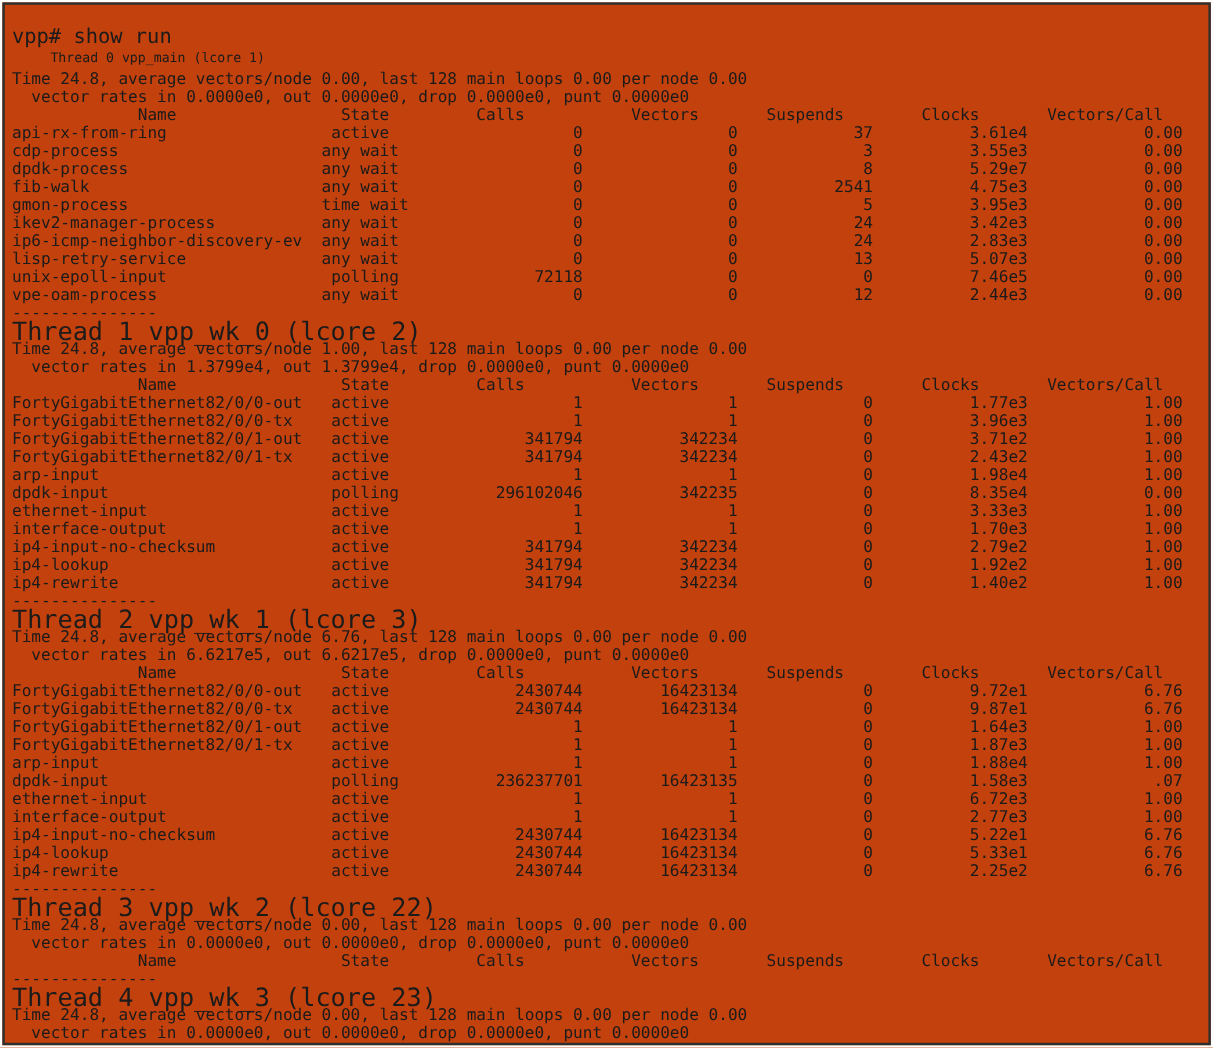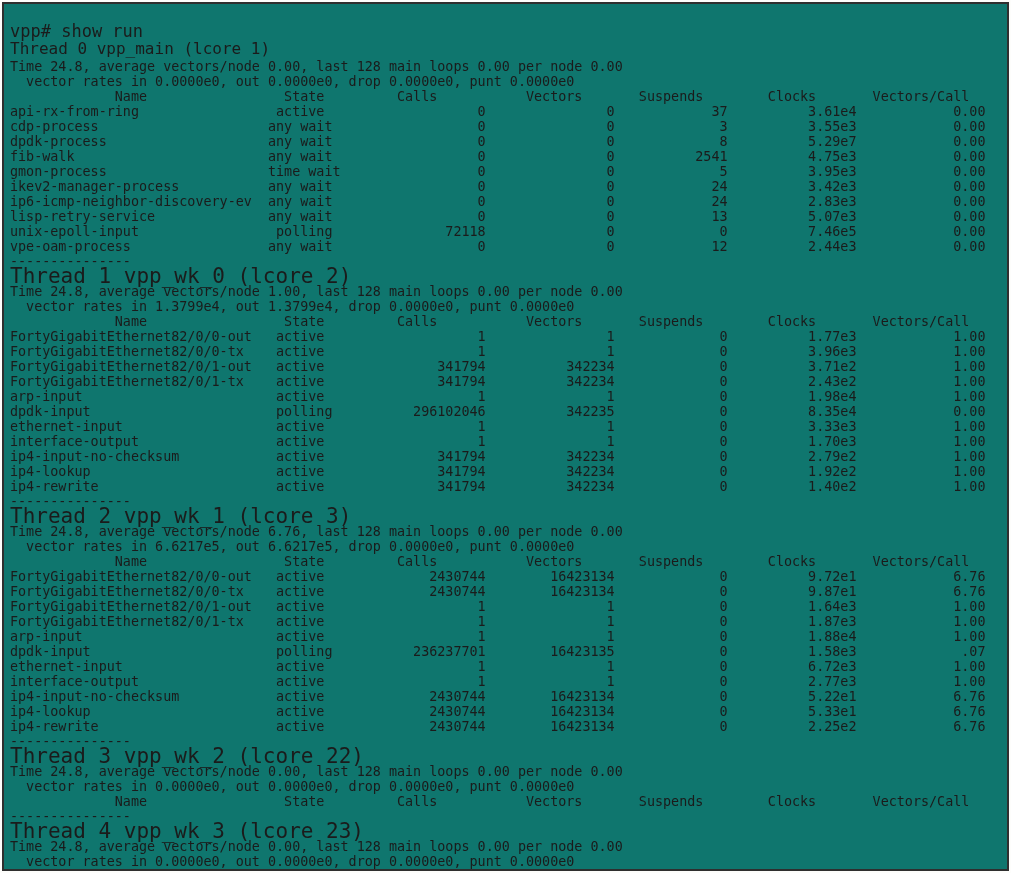--- a/index.html
+++ b/index.html
@@ -4,33 +4,33 @@
 <style>
   html,body{margin:0;padding:0;}
   body{
     width:1011px;height:873px;overflow:hidden;background:#fdfdfb;
     font-family:"DejaVu Sans Mono",monospace;
   }
   .screen{
     box-sizing:border-box;
     width:1007px;height:869px;margin:2px;
     border:2px solid #2f2f2f;
-    background:#0f766e;
+    background:#c2410c;
     padding:6px 0 16px 6px;
     overflow:hidden;
   }
   .ln{
     font-family:"DejaVu Sans Mono",monospace;
     white-space:pre;
     color:#1b1b1b;
     font-size:13.4px;
     height:15px;line-height:15px;
   }
   .ln.cmd{font-size:17px;height:16px;line-height:16px;}
-  .ln.thread-main{font-size:16px;height:20px;line-height:20px;}
+  .ln.thread-main{font-size:11px;height:20px;line-height:20px;margin-left:32px;}
   .ln.thread{font-size:21px;height:15px;line-height:15px;}
 </style>
 </head>
 <body>
 
 <div class="screen">
   <pre id="terminal"><div class="ln cmd">vpp# show run</div><div class="ln thread-main">Thread 0 vpp_main (lcore 1)</div><div class="ln">Time 24.8, average vectors/node 0.00, last 128 main loops 0.00 per node 0.00</div><div class="ln">  vector rates in 0.0000e0, out 0.0000e0, drop 0.0000e0, punt 0.0000e0</div><div class="ln">             Name                 State         Calls           Vectors       Suspends        Clocks       Vectors/Call  </div><div class="ln">api-rx-from-ring                 active                   0               0            37          3.61e4            0.00</div><div class="ln">cdp-process                     any wait                  0               0             3          3.55e3            0.00</div><div class="ln">dpdk-process                    any wait                  0               0             8          5.29e7            0.00</div><div class="ln">fib-walk                        any wait                  0               0          2541          4.75e3            0.00</div><div class="ln">gmon-process                    time wait                 0               0             5          3.95e3            0.00</div><div class="ln">ikev2-manager-process           any wait                  0               0            24          3.42e3            0.00</div><div class="ln">ip6-icmp-neighbor-discovery-ev  any wait                  0               0            24          2.83e3            0.00</div><div class="ln">lisp-retry-service              any wait                  0               0            13          5.07e3            0.00</div><div class="ln">unix-epoll-input                 polling              72118               0             0          7.46e5            0.00</div><div class="ln">vpe-oam-process                 any wait                  0               0            12          2.44e3            0.00</div><div class="ln">---------------</div><div class="ln thread">Thread 1 vpp_wk_0 (lcore 2)</div><div class="ln">Time 24.8, average vectors/node 1.00, last 128 main loops 0.00 per node 0.00</div><div class="ln">  vector rates in 1.3799e4, out 1.3799e4, drop 0.0000e0, punt 0.0000e0</div><div class="ln">             Name                 State         Calls           Vectors       Suspends        Clocks       Vectors/Call  </div><div class="ln">FortyGigabitEthernet82/0/0-out   active                   1               1             0          1.77e3            1.00</div><div class="ln">FortyGigabitEthernet82/0/0-tx    active                   1               1             0          3.96e3            1.00</div><div class="ln">FortyGigabitEthernet82/0/1-out   active              341794          342234             0          3.71e2            1.00</div><div class="ln">FortyGigabitEthernet82/0/1-tx    active              341794          342234             0          2.43e2            1.00</div><div class="ln">arp-input                        active                   1               1             0          1.98e4            1.00</div><div class="ln">dpdk-input                       polling          296102046          342235             0          8.35e4            0.00</div><div class="ln">ethernet-input                   active                   1               1             0          3.33e3            1.00</div><div class="ln">interface-output                 active                   1               1             0          1.70e3            1.00</div><div class="ln">ip4-input-no-checksum            active              341794          342234             0          2.79e2            1.00</div><div class="ln">ip4-lookup                       active              341794          342234             0          1.92e2            1.00</div><div class="ln">ip4-rewrite                      active              341794          342234             0          1.40e2            1.00</div><div class="ln">---------------</div><div class="ln thread">Thread 2 vpp_wk_1 (lcore 3)</div><div class="ln">Time 24.8, average vectors/node 6.76, last 128 main loops 0.00 per node 0.00</div><div class="ln">  vector rates in 6.6217e5, out 6.6217e5, drop 0.0000e0, punt 0.0000e0</div><div class="ln">             Name                 State         Calls           Vectors       Suspends        Clocks       Vectors/Call  </div><div class="ln">FortyGigabitEthernet82/0/0-out   active             2430744        16423134             0          9.72e1            6.76</div><div class="ln">FortyGigabitEthernet82/0/0-tx    active             2430744        16423134             0          9.87e1            6.76</div><div class="ln">FortyGigabitEthernet82/0/1-out   active                   1               1             0          1.64e3            1.00</div><div class="ln">FortyGigabitEthernet82/0/1-tx    active                   1               1             0          1.87e3            1.00</div><div class="ln">arp-input                        active                   1               1             0          1.88e4            1.00</div><div class="ln">dpdk-input                       polling          236237701        16423135             0          1.58e3             .07</div><div class="ln">ethernet-input                   active                   1               1             0          6.72e3            1.00</div><div class="ln">interface-output                 active                   1               1             0          2.77e3            1.00</div><div class="ln">ip4-input-no-checksum            active             2430744        16423134             0          5.22e1            6.76</div><div class="ln">ip4-lookup                       active             2430744        16423134             0          5.33e1            6.76</div><div class="ln">ip4-rewrite                      active             2430744        16423134             0          2.25e2            6.76</div><div class="ln">---------------</div><div class="ln thread">Thread 3 vpp_wk_2 (lcore 22)</div><div class="ln">Time 24.8, average vectors/node 0.00, last 128 main loops 0.00 per node 0.00</div><div class="ln">  vector rates in 0.0000e0, out 0.0000e0, drop 0.0000e0, punt 0.0000e0</div><div class="ln">             Name                 State         Calls           Vectors       Suspends        Clocks       Vectors/Call  </div><div class="ln">---------------</div><div class="ln thread">Thread 4 vpp_wk_3 (lcore 23)</div><div class="ln">Time 24.8, average vectors/node 0.00, last 128 main loops 0.00 per node 0.00</div><div class="ln">  vector rates in 0.0000e0, out 0.0000e0, drop 0.0000e0, punt 0.0000e0</div><div class="ln">             Name                 State         Calls           Vectors       Suspends        Clocks       Vectors/Call  </div></pre>
 </div>
 
 </body></html>

